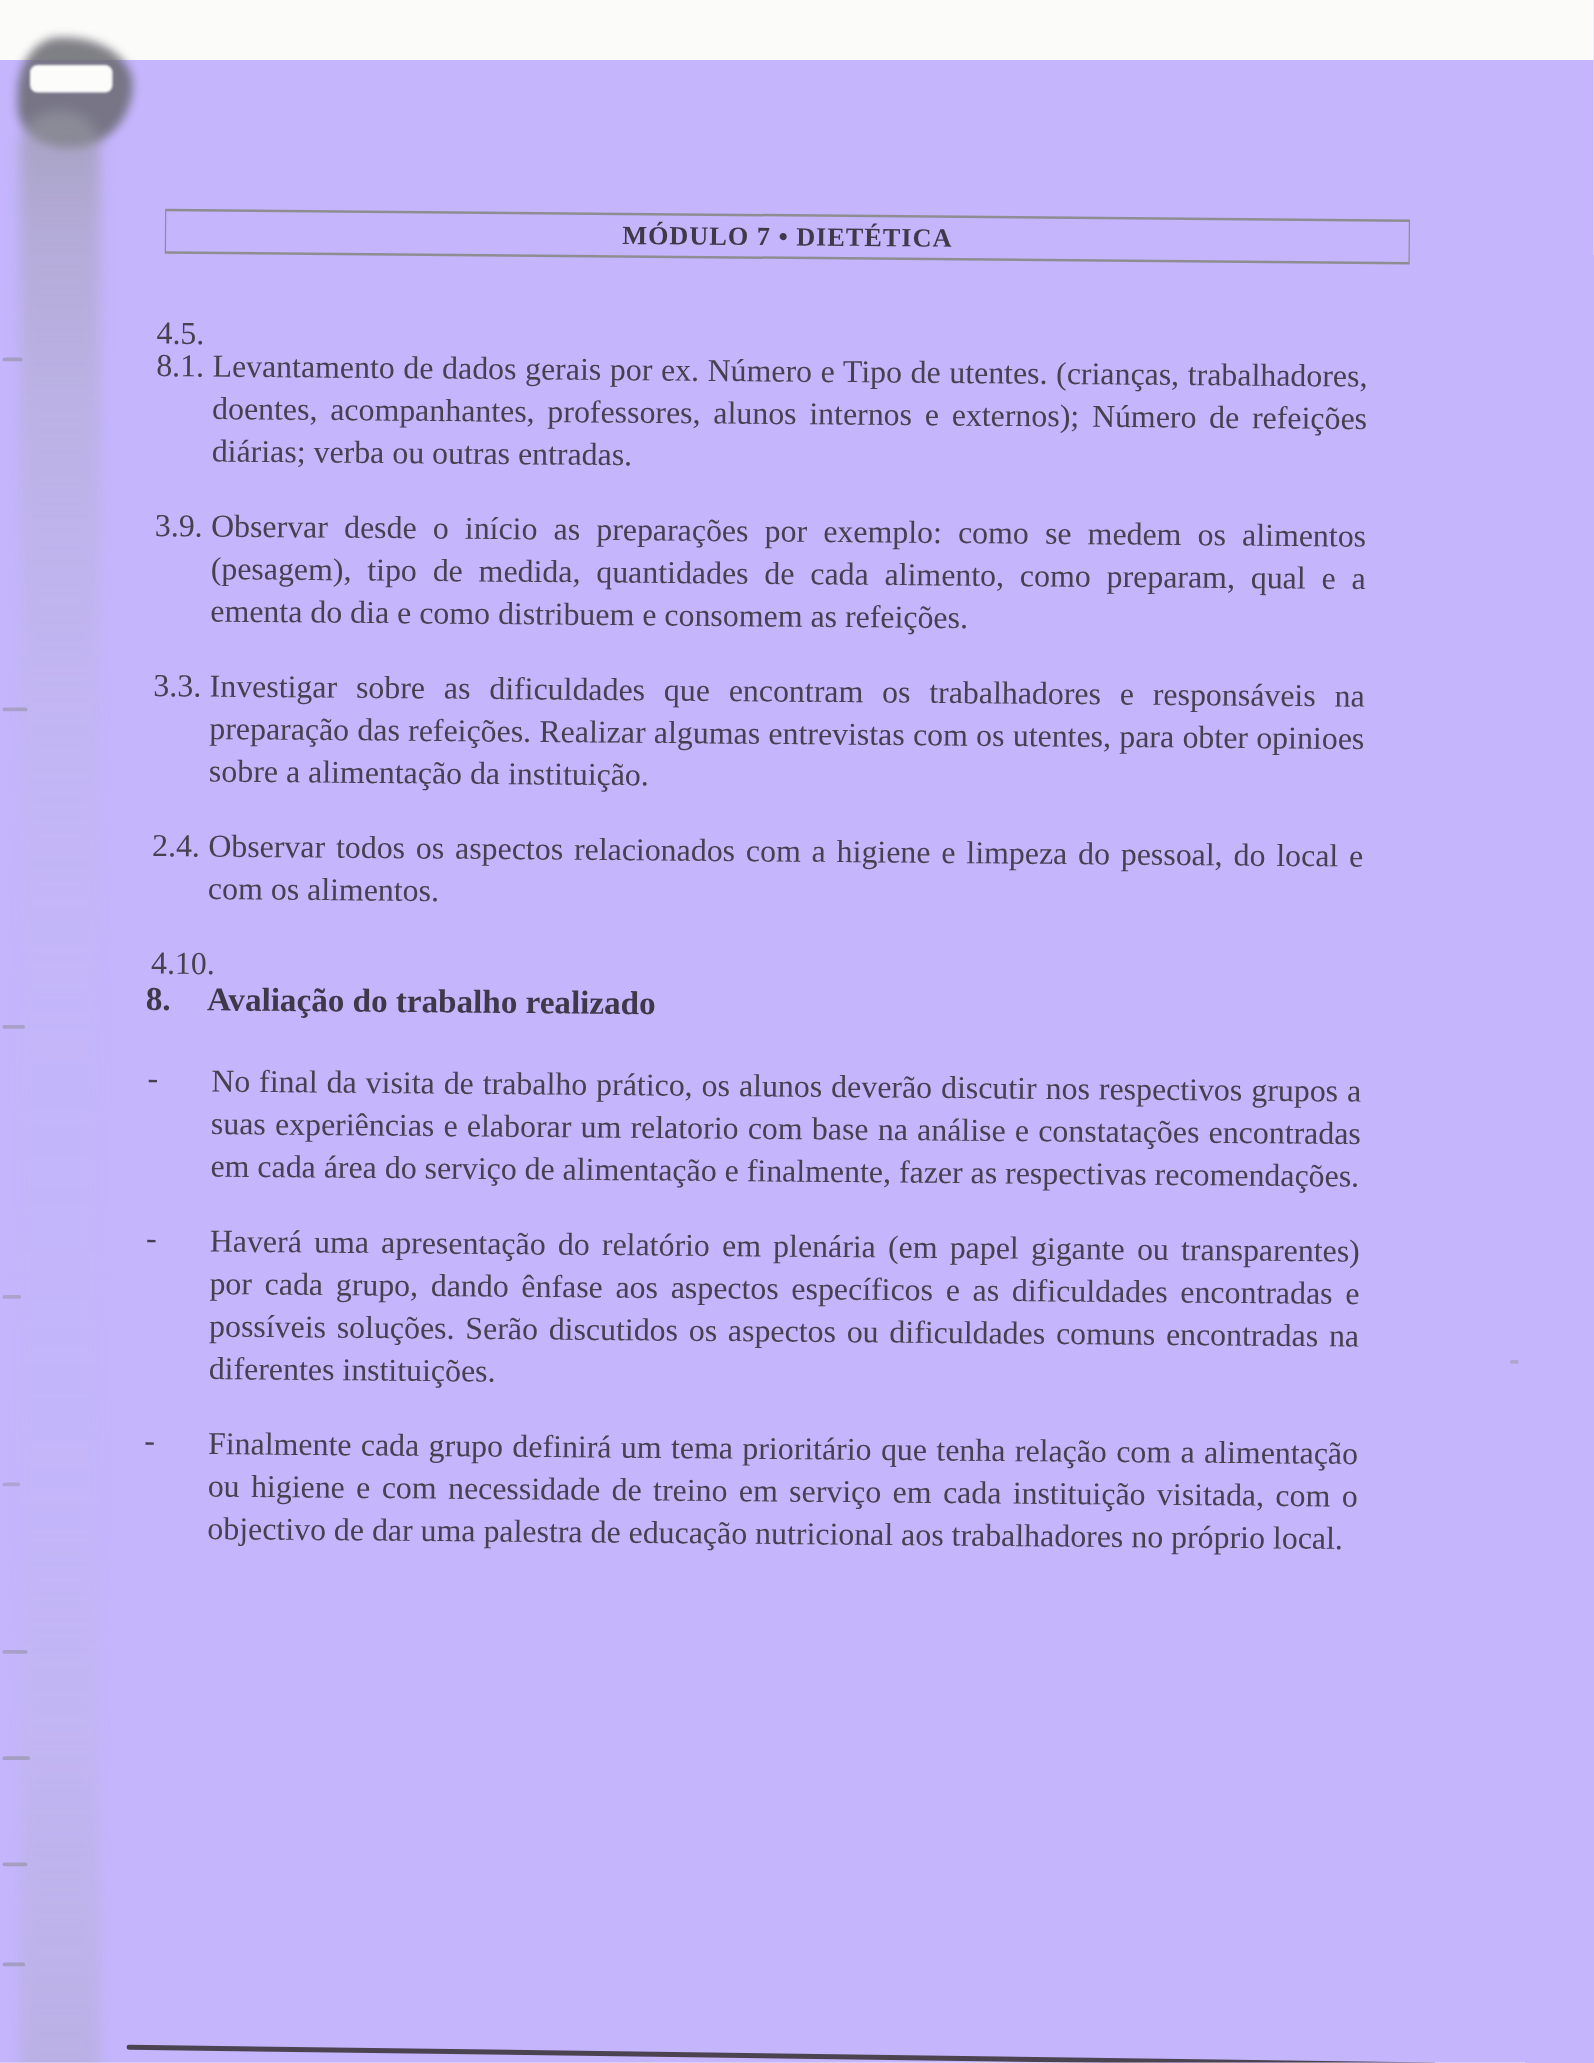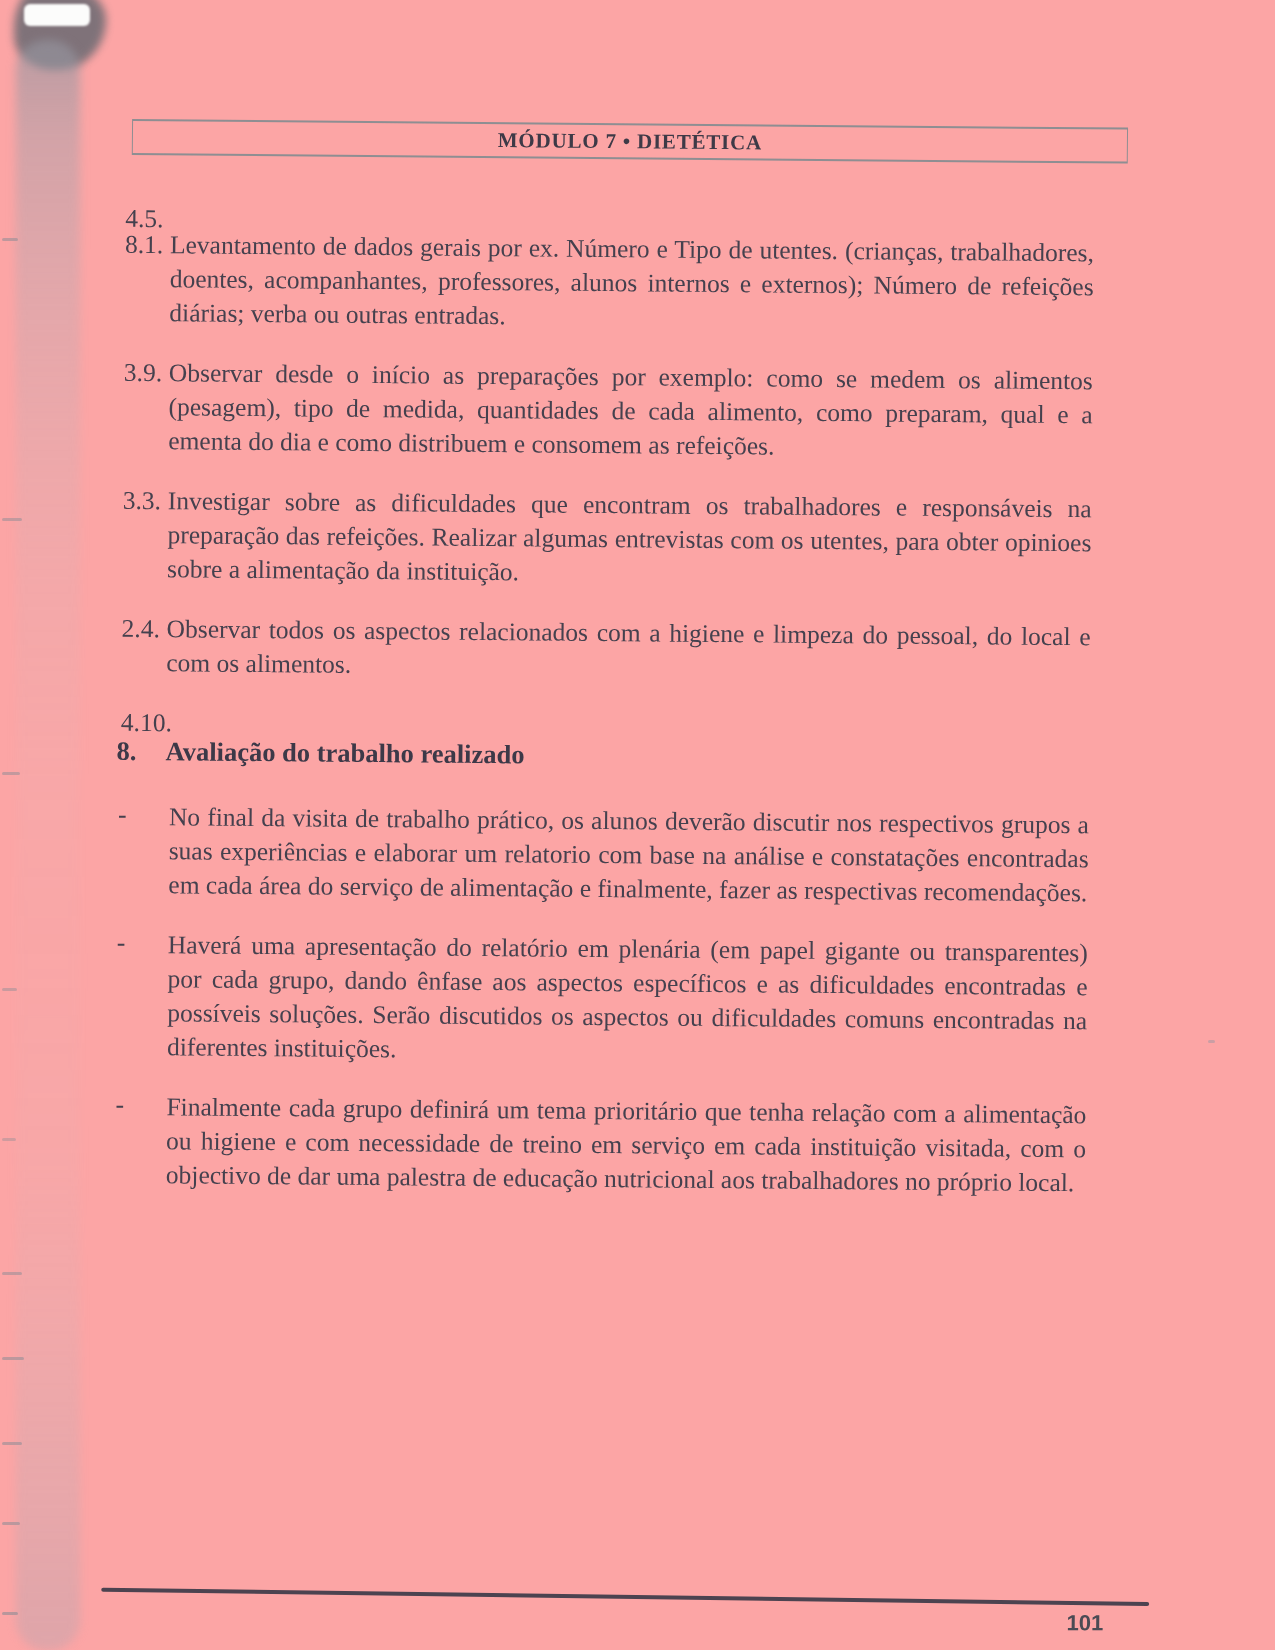--- a/index.html
+++ b/index.html
@@ -1,21 +1,21 @@
 <!DOCTYPE html>
 <html><head>
 <meta charset="utf-8">
 <style>
   html,body{margin:0;padding:0;}
   body{
     width:1275px;height:1650px;position:relative;overflow:hidden;
     background:#fbfbfa;
     font-family:"Liberation Serif", serif;
   }
-  .page{position:absolute;inset:0;background:#fca5a5;}
+  .page{position:absolute;inset:0;background:#c4b5fd;margin-top:48px;}
 
   
   .corner-blob{
     position:absolute;left:14px;top:-18px;width:92px;height:88px;
     background:#6a6a72;
     border-radius:38% 62% 55% 45%/55% 45% 60% 40%;
     filter:blur(4px);opacity:.85;
   }
   .corner-notch{
     position:absolute;left:24px;top:4px;width:66px;height:22px;

